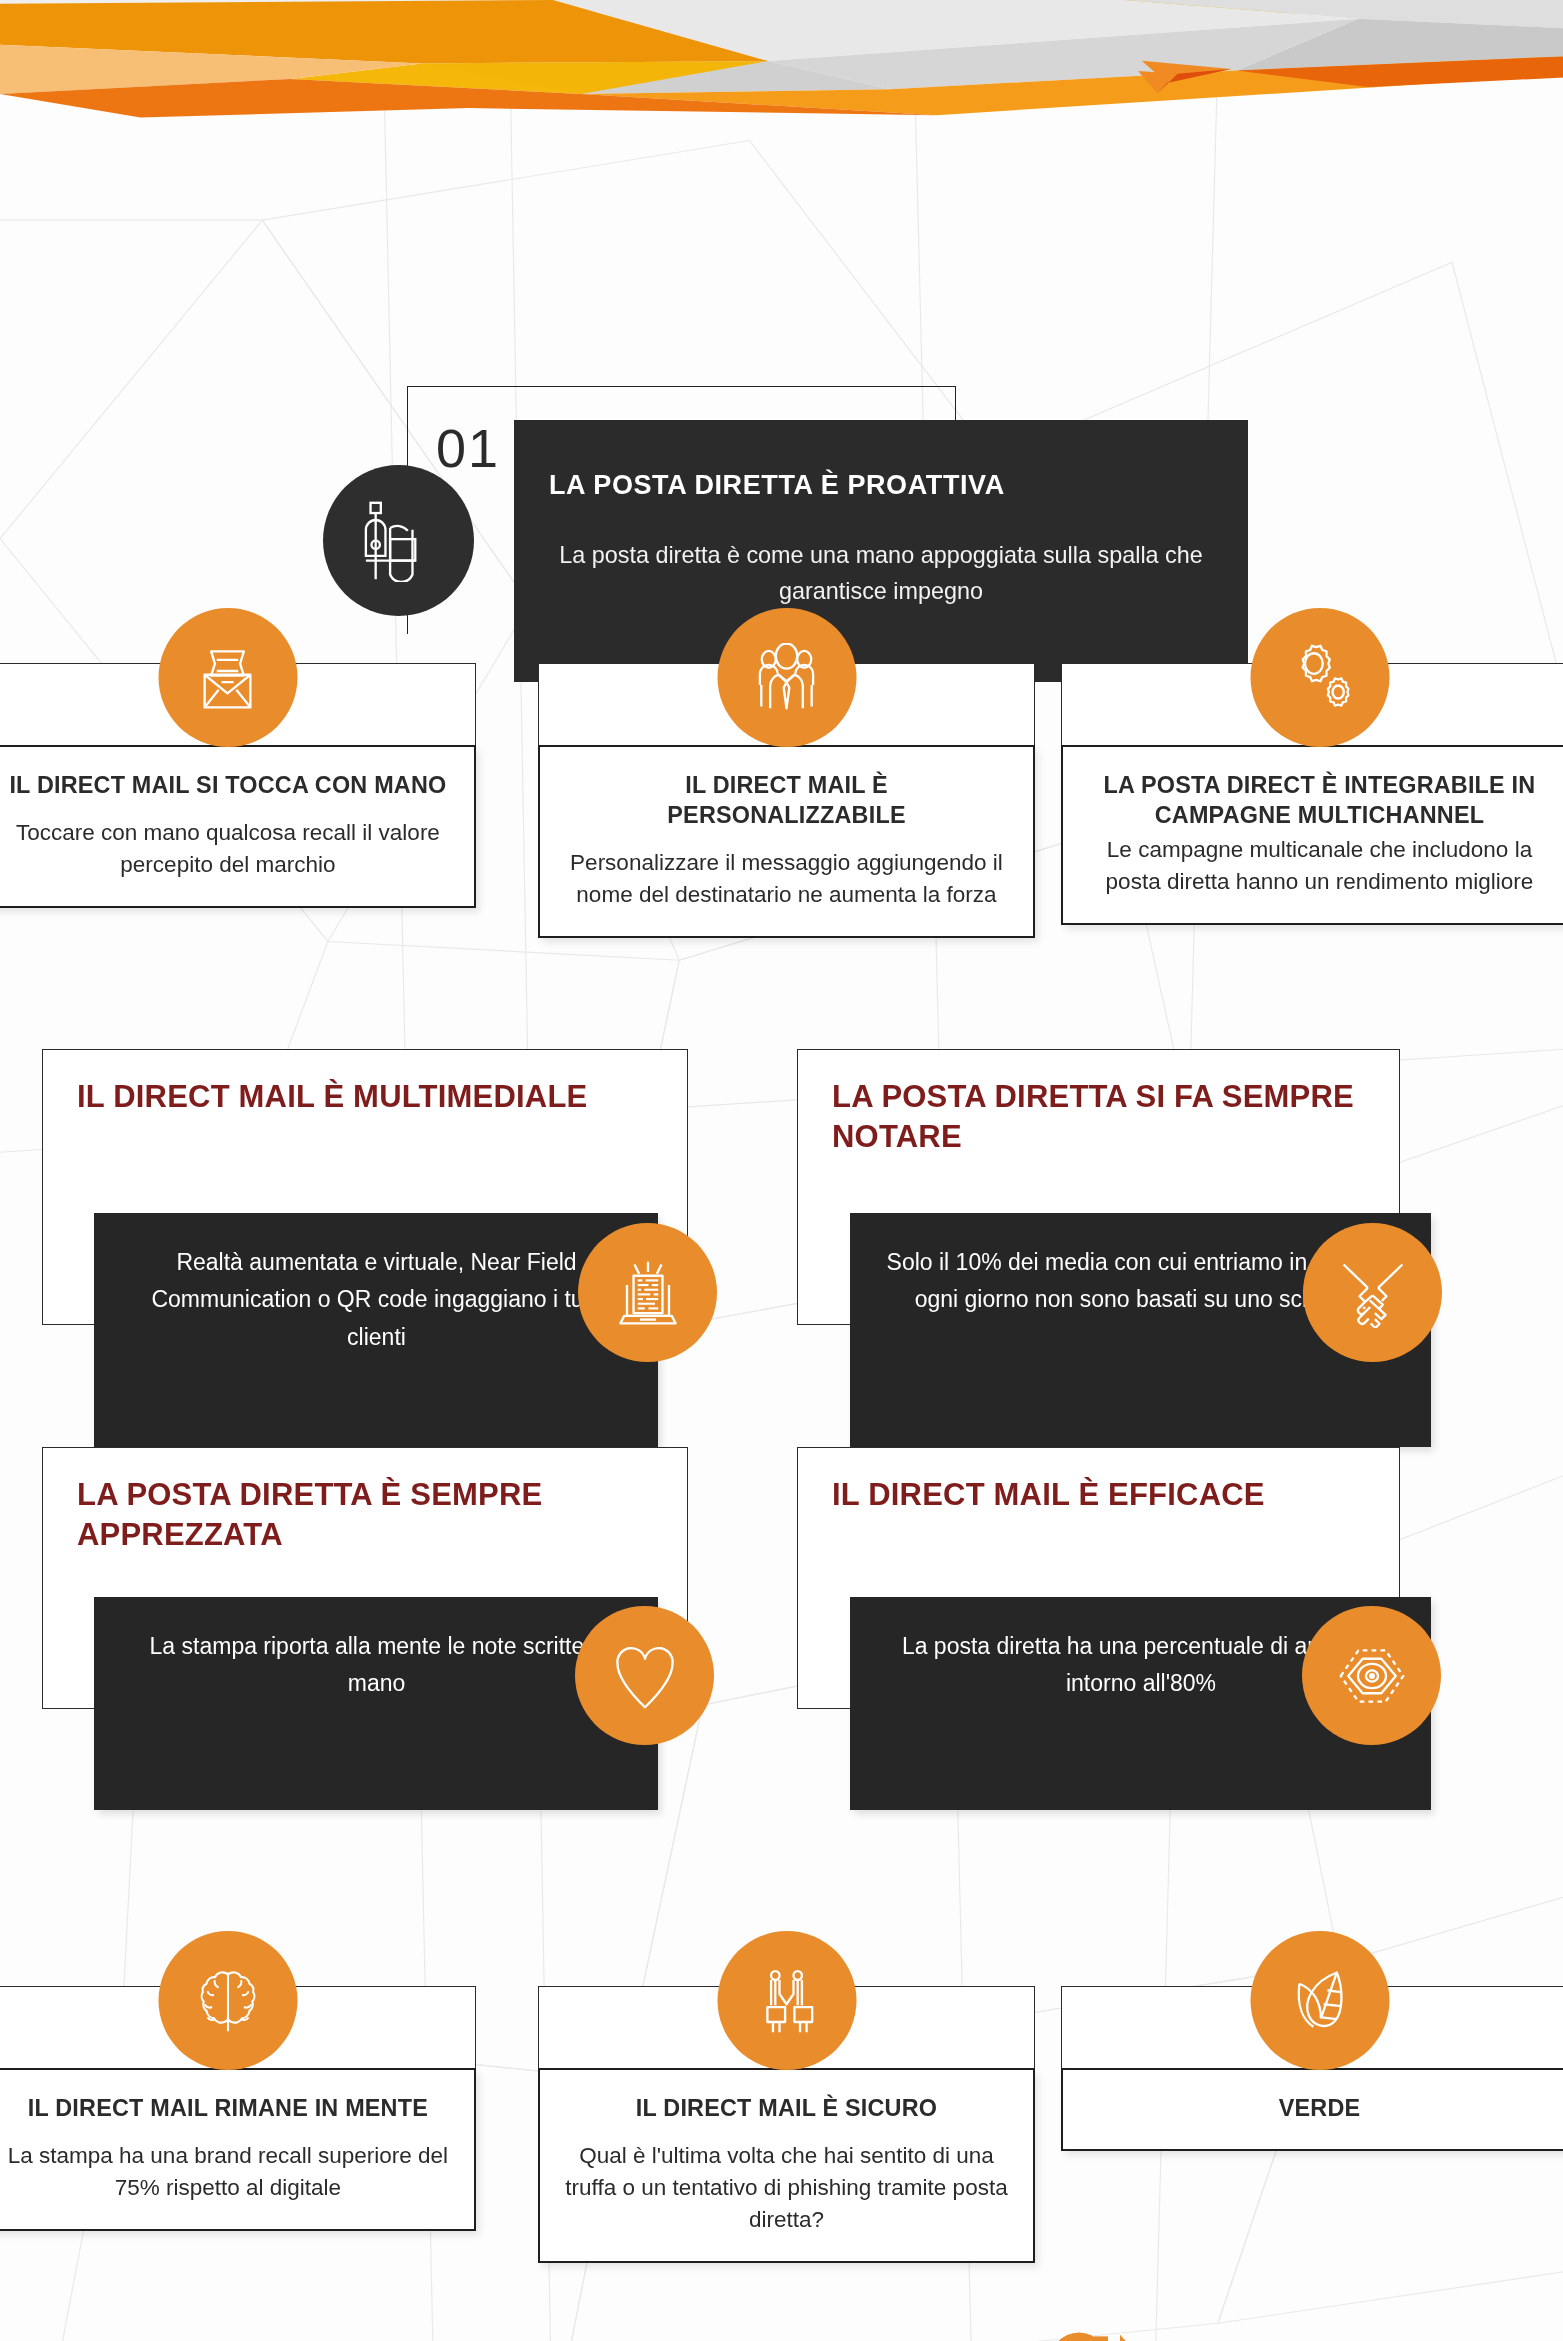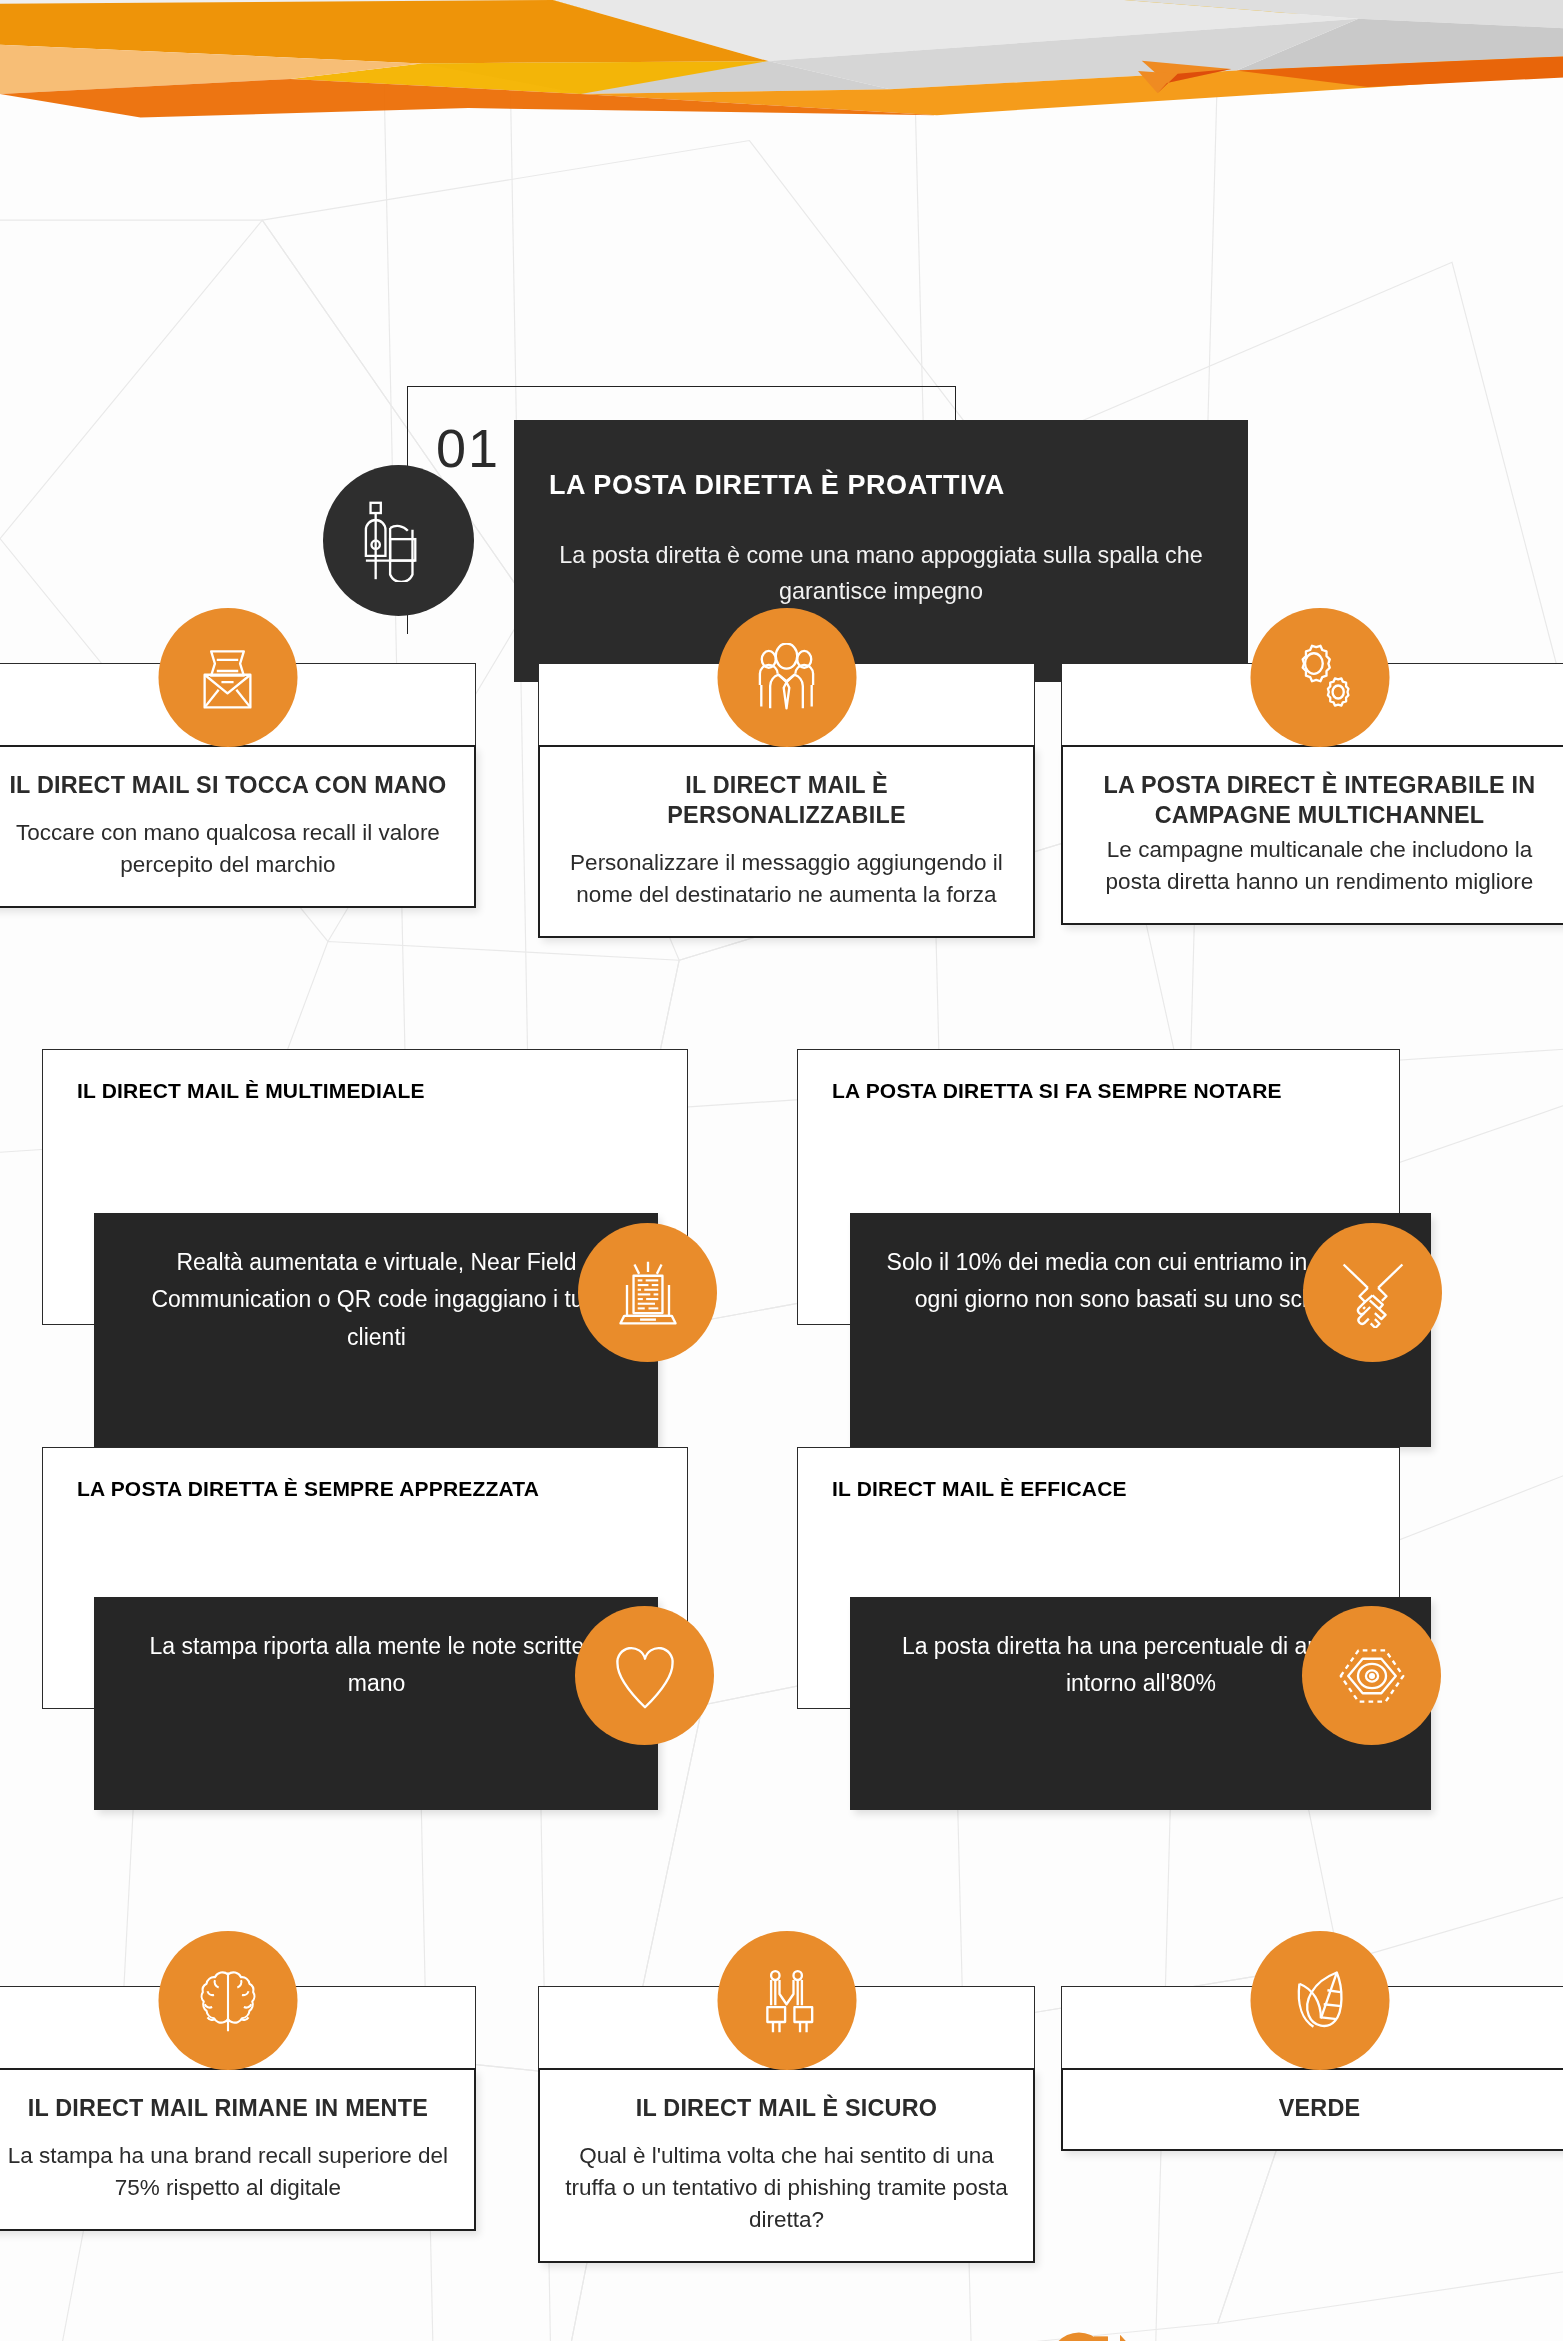--- a/index.html
+++ b/index.html
@@ -72,21 +72,21 @@
     font-size:22.5px; color:#2b2b2b; line-height:1.42; margin-top:16px;
   }
   .card-text.tight { margin-top:2.8px; }
 
   
   .split { position:absolute; z-index:5; }
   .split-head {
     position:absolute; top:0; border:0.9px solid #2b2b2b; background:#fff;
   }
   .split-head span {
-    display:block; font-size:21px; font-weight:bold; color:#000000;
+    display:block; font-size:31px; font-weight:bold; color:#7f1d1d;
     line-height:1.30; letter-spacing:0.2px; padding:27px 0 0 34px;
   }
   .split-dark {
     position:absolute; background:#262626;
     box-shadow:3.7px 4.7px 7.5px rgba(0,0,0,.12);
   }
   .split-dark p {
     color:#fff; font-size:23px; line-height:1.62; padding:31px 33px 0 34px;text-align:center;
   }
   .split-circle {

